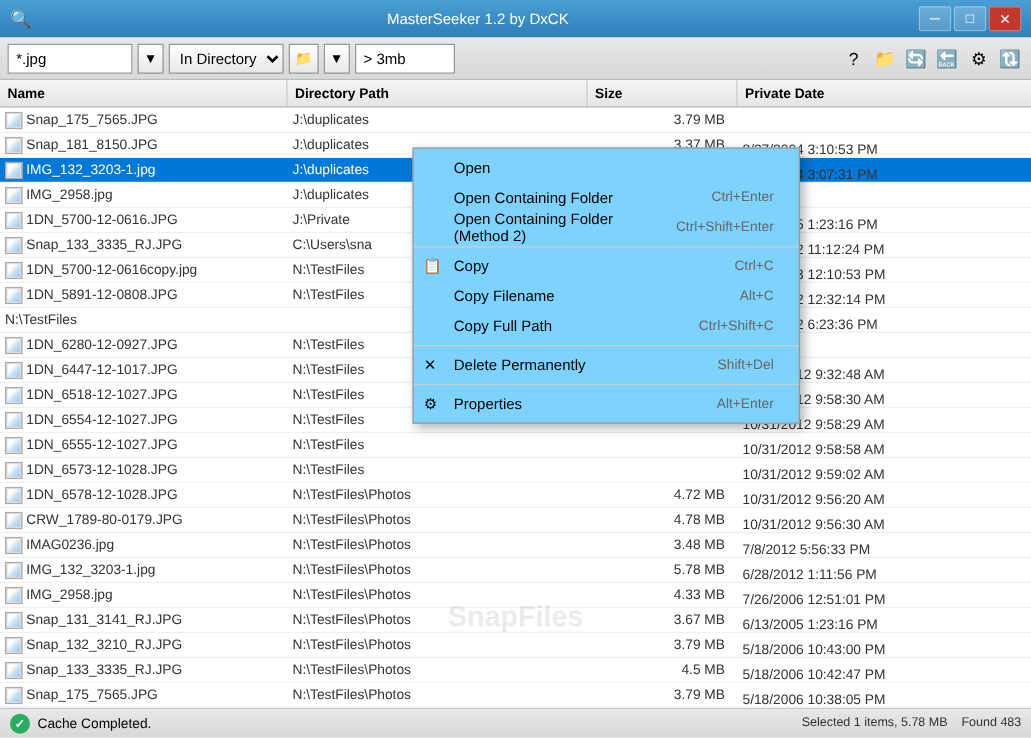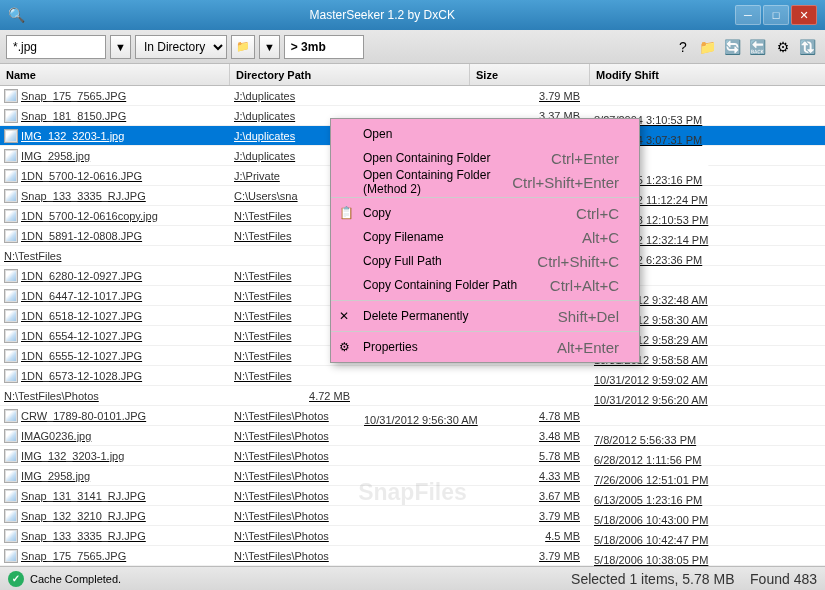--- a/index.html
+++ b/index.html
@@ -85,21 +85,20 @@
       font-size: 12px;
       cursor: pointer;
     }
     .size-input {
       height: 24px;
       border: 1px solid #999;
       padding: 2px 6px;
       font-size: 12px;
       width: 80px;
       background: white;
-      font-weight: bold;
     }
     .toolbar-spacer { flex: 1; }
     .toolbar-icons {
       display: flex;
       gap: 3px;
       align-items: center;
     }
     .toolbar-icon-btn {
       width: 22px;
       height: 22px;
@@ -139,21 +138,20 @@
       overflow-y: auto;
       height: calc(590px - 30px - 34px - 22px - 24px);
       position: relative;
     }
     .file-row {
       display: flex;
       align-items: center;
       height: 20px;
       border-bottom: 1px solid #f0f0f0;
       cursor: default;
-      text-decoration: underline;
     }
     .file-row.selected { background: #0078d7; color: white; }
     .file-row.selected .cell { color: white; }
     .cell {
       padding: 0 4px;
       font-size: 11px;
       color: #333;
       overflow: hidden;
       text-overflow: ellipsis;
       white-space: nowrap;
@@ -189,48 +187,48 @@
       background: #27ae60;
       border-radius: 50%;
       display: flex;
       align-items: center;
       justify-content: center;
       color: white;
       font-size: 10px;
       font-weight: bold;
     }
     .status-right {
-      font-size: 14px;
+      font-size: 10px;
       color: #333;
     }
 
     
     .context-menu {
       position: absolute;
       top: 118px;
       left: 330px;
       width: 310px;
-      background: #f9a8d4;
+      background: #7dd3fc;
       border: 1px solid #999;
       box-shadow: 3px 3px 8px rgba(0,0,0,0.3);
       z-index: 1000;
       padding: 3px 0;
     }
     .menu-item {
       height: 24px;
       display: flex;
       align-items: center;
       padding: 0 20px 0 32px;
       font-size: 12px;
       cursor: pointer;
       justify-content: space-between;
       position: relative;
     }
     .menu-item .shortcut {
-      font-size: 15px;
+      font-size: 11px;
       color: #666;
       margin-left: 20px;
     }
     .menu-separator {
       height: 1px;
       background: #ccc;
       margin: 3px 0;
     }
     .menu-item-icon {
       position: absolute;
@@ -308,21 +306,21 @@
     <div class="toolbar-icon-btn" title="Back">🔙</div>
     <div class="toolbar-icon-btn" title="Settings">⚙</div>
     <div class="toolbar-icon-btn" title="Refresh">🔃</div>
   </div>
 </div>
 
 <div class="col-headers">
   <div class="col-header" style="width:230px;">Name</div>
   <div class="col-header" style="width:240px;">Directory Path</div>
   <div class="col-header" style="width:120px;">Size</div>
-  <div class="col-header" style="width:170px;border-right:none;">Modify Shift</div>
+  <div class="col-header" style="width:170px;border-right:none;">Private Date</div>
 </div>
 
 <div class="file-list" id="fileList">
   <div class="watermark">SnapFiles</div>
 <div class="file-row">
     <div class="cell cell-name">
       <span class="file-img-icon"></span>
       <span>Snap_175_7565.JPG</span>
     </div>
     <div class="cell cell-path">J:\duplicates</div>
@@ -445,28 +443,32 @@
     <div class="file-row">
     <div class="cell cell-name">
       <span class="file-img-icon"></span>
       <span>1DN_6573-12-1028.JPG</span>
     </div>
     <div class="cell cell-path">N:\TestFiles</div>
     <div class="cell cell-size"></div>
     <div class="cell cell-date">10/31/2012 9:56:20 AM</div>
   </div>
     <div class="file-row">
+    <div class="cell cell-name">
+      <span class="file-img-icon"></span>
+      <span>1DN_6578-12-1028.JPG</span>
+    </div>
     <div class="cell cell-path">N:\TestFiles\Photos</div>
     <div class="cell cell-size">4.72 MB</div>
     <div class="cell cell-date">10/31/2012 9:56:30 AM</div>
   </div>
     <div class="file-row">
     <div class="cell cell-name">
       <span class="file-img-icon"></span>
-      <span>CRW_1789-80-0101.JPG</span>
+      <span>CRW_1789-80-0179.JPG</span>
     </div>
     <div class="cell cell-path">N:\TestFiles\Photos</div>
     <div class="cell cell-size">4.78 MB</div>
     <div class="cell cell-date">7/8/2012 5:56:33 PM</div>
   </div>
     <div class="file-row">
     <div class="cell cell-name">
       <span class="file-img-icon"></span>
       <span>IMAG0236.jpg</span>
     </div>
@@ -554,25 +556,20 @@
   </div>
     <div class="menu-item">
 
     <span>Copy Filename</span>
     <span class="shortcut">Alt+C</span>
   </div>
     <div class="menu-item">
 
     <span>Copy Full Path</span>
     <span class="shortcut">Ctrl+Shift+C</span>
-  </div>
-    <div class="menu-item">
-
-    <span>Copy Containing Folder Path</span>
-    <span class="shortcut">Ctrl+Alt+C</span>
   </div>
     <div class="menu-separator"></div>
     <div class="menu-item">
     <span class="menu-item-icon">✕</span>
     <span>Delete Permanently</span>
     <span class="shortcut">Shift+Del</span>
   </div>
     <div class="menu-separator"></div>
     <div class="menu-item">
     <span class="menu-item-icon">⚙</span>

